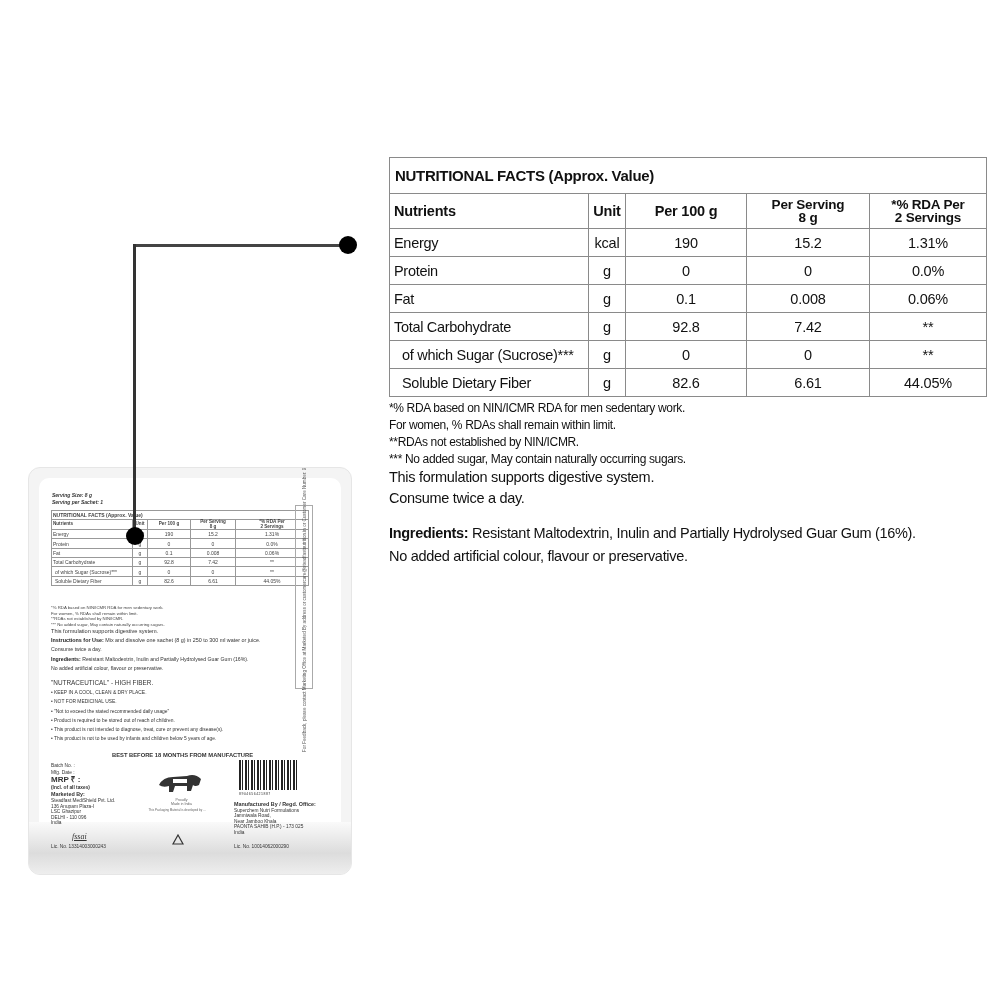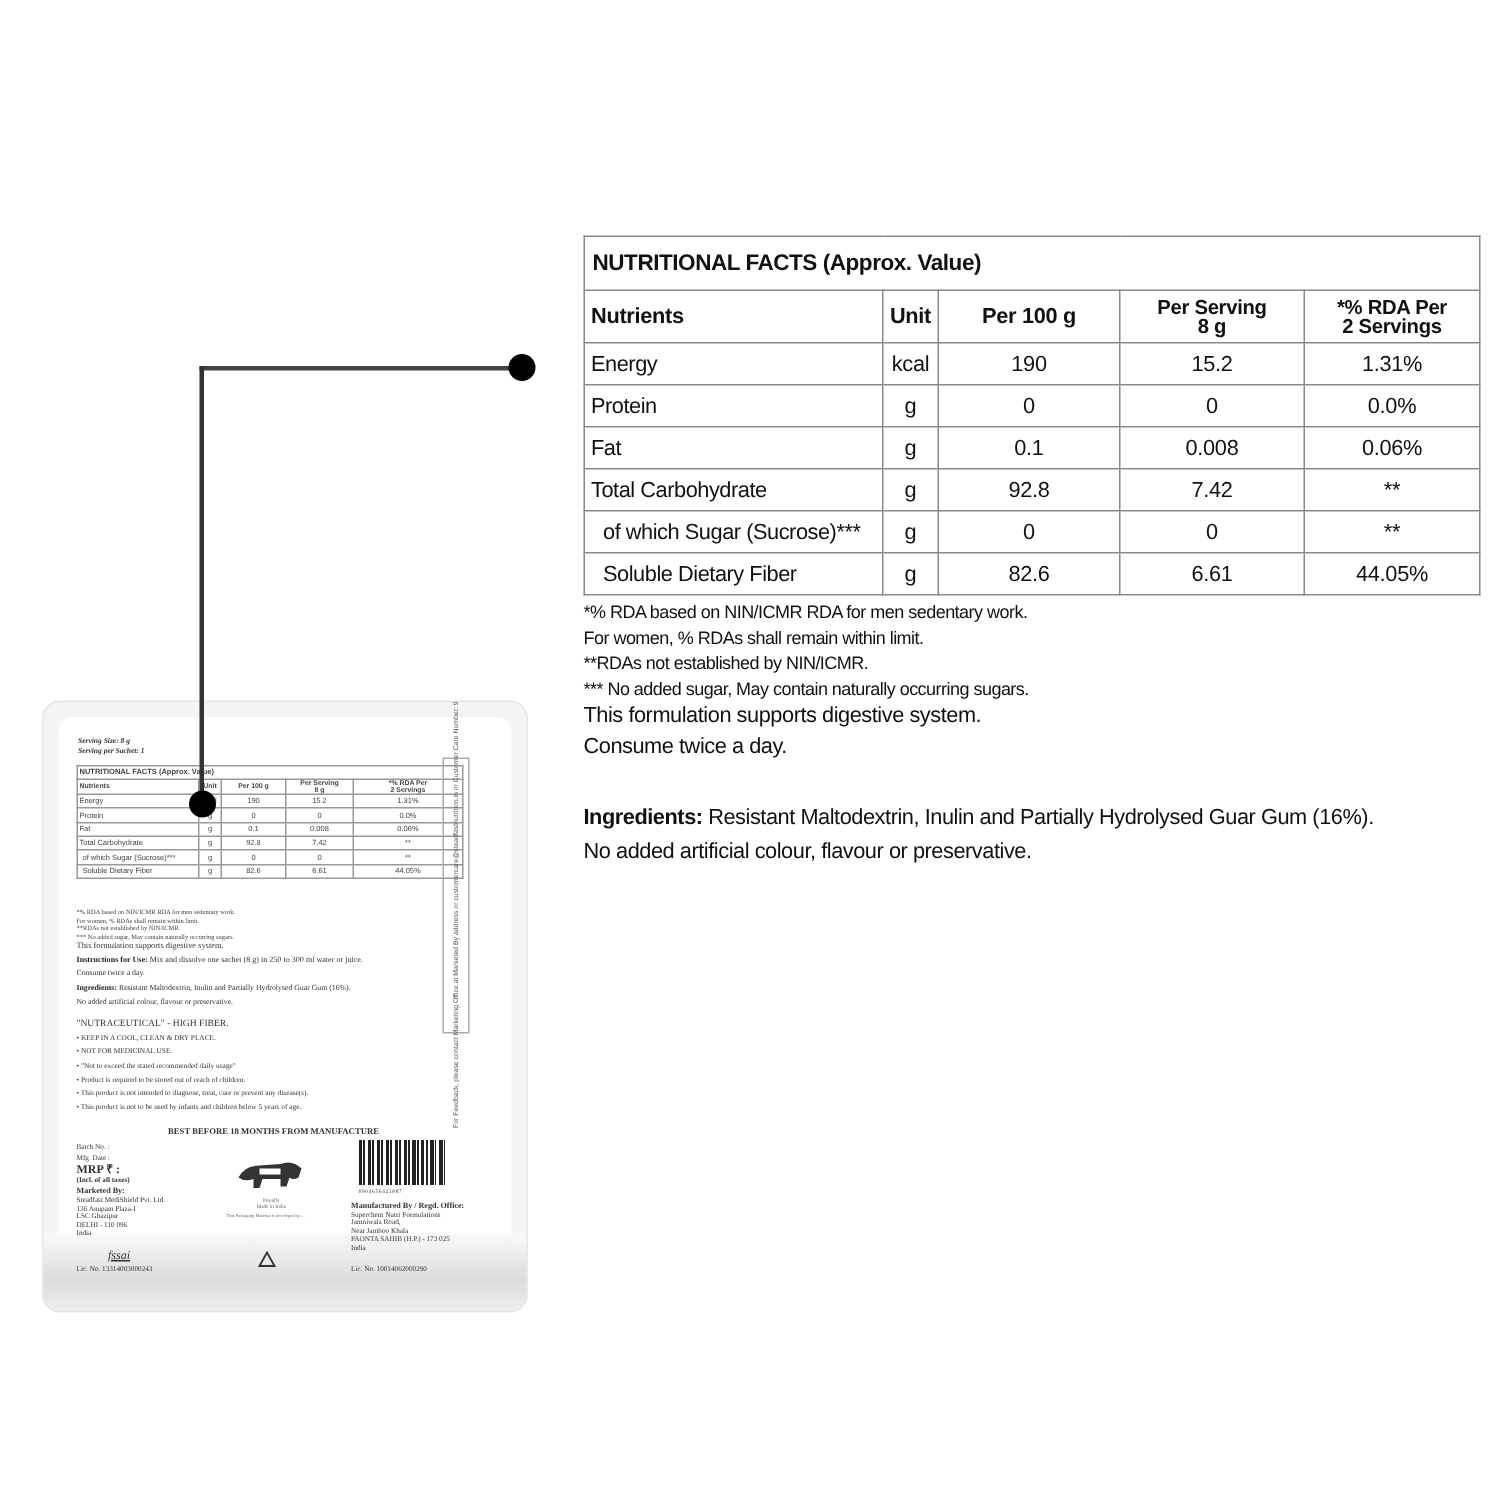--- a/index.html
+++ b/index.html
@@ -23,21 +23,21 @@
 
   
   .hline{position:absolute;left:133px;top:244px;width:215px;height:3px;background:#444;}
   .vline{position:absolute;left:133px;top:244px;width:3px;height:293px;background:#333;}
   .dot{position:absolute;width:18px;height:18px;border-radius:50%;background:#000;}
 
   
   .sachet{position:absolute;left:28px;top:467px;width:322px;height:406px;background:#f4f4f4;border-radius:12px;border:1px solid #e6e6e6;overflow:hidden;}
   .sachet .inner{position:absolute;left:10px;top:10px;right:10px;bottom:28px;background:#fff;border-radius:10px 10px 0 0;}
   .sachet .shadow{position:absolute;left:0;right:0;bottom:0;height:52px;background:linear-gradient(#fafafa,#dcdcdc 60%,#eeeeee);}
-  .mini{position:absolute;font-size:5px;color:#333;white-space:nowrap;line-height:6.5px;font-family:Liberation Serif, serif;}
+  .mini{position:absolute;font-size:5px;color:#333;white-space:nowrap;line-height:6.5px;}
   .mini b{color:#222;}
   #st{position:absolute;left:22px;top:42px;width:258px;border-collapse:collapse;font-size:5px;color:#444;}
   #st td{border:1px solid #999;height:8.3px;padding:0 1px;}
   #st td.c{text-align:center;}
   #st .t td{font-weight:bold;height:8px;}
   #st .h td{font-weight:bold;text-align:center;font-size:4.6px;line-height:4.6px;}
   .side{position:absolute;left:266px;top:37px;width:16px;height:182px;border:1px solid #aaa;}
   .side span{position:absolute;left:50%;top:50%;transform:translate(-50%,-50%) rotate(-90deg);font-size:4.6px;white-space:nowrap;color:#555;line-height:5px;text-align:center;}
   .bars{position:absolute;left:210px;top:292px;width:58px;height:30px;background:repeating-linear-gradient(90deg,#222 0 2px,#fff 2px 3px,#222 3px 4px,#fff 4px 6px);}
 </style>
@@ -101,21 +101,21 @@
 </tbody>
   </table>
 
 <div class="notes">
   <div class="fn">*% RDA based on NIN/ICMR RDA for men sedentary work.</div>
   <div class="fn">For women, % RDAs shall remain within limit.</div>
   <div class="fn">**RDAs not established by NIN/ICMR.</div>
   <div class="fn">*** No added sugar, May contain naturally occurring sugars.</div>
   <div class="para" style="line-height:19px">This formulation supports digestive system.</div>
   <div class="para" style="line-height:22px">Consume twice a day.</div>
-  <div class="para" style="margin-top:24px;line-height:24px"><b>Ingredients:</b><span> Resistant Maltodextrin, Inulin and Partially Hydrolysed Guar Gum (16%).</span></div>
+  <div class="para" style="margin-top:12px;line-height:24px"><b>Ingredients:</b><span> Resistant Maltodextrin, Inulin and Partially Hydrolysed Guar Gum (16%).</span></div>
   <div class="para" style="line-height:22px">No added artificial colour, flavour or preservative.</div>
 </div>
 
 <div class="sachet">
   <div class="inner"></div>
   <div class="shadow"></div>
 
   <div class="mini" style="left:23px;top:24px;font-style:italic;font-weight:bold;">Serving Size: 8 g</div>
   <div class="mini" style="left:23px;top:31px;font-style:italic;font-weight:bold;">Serving per Sachet: 1</div>
 

